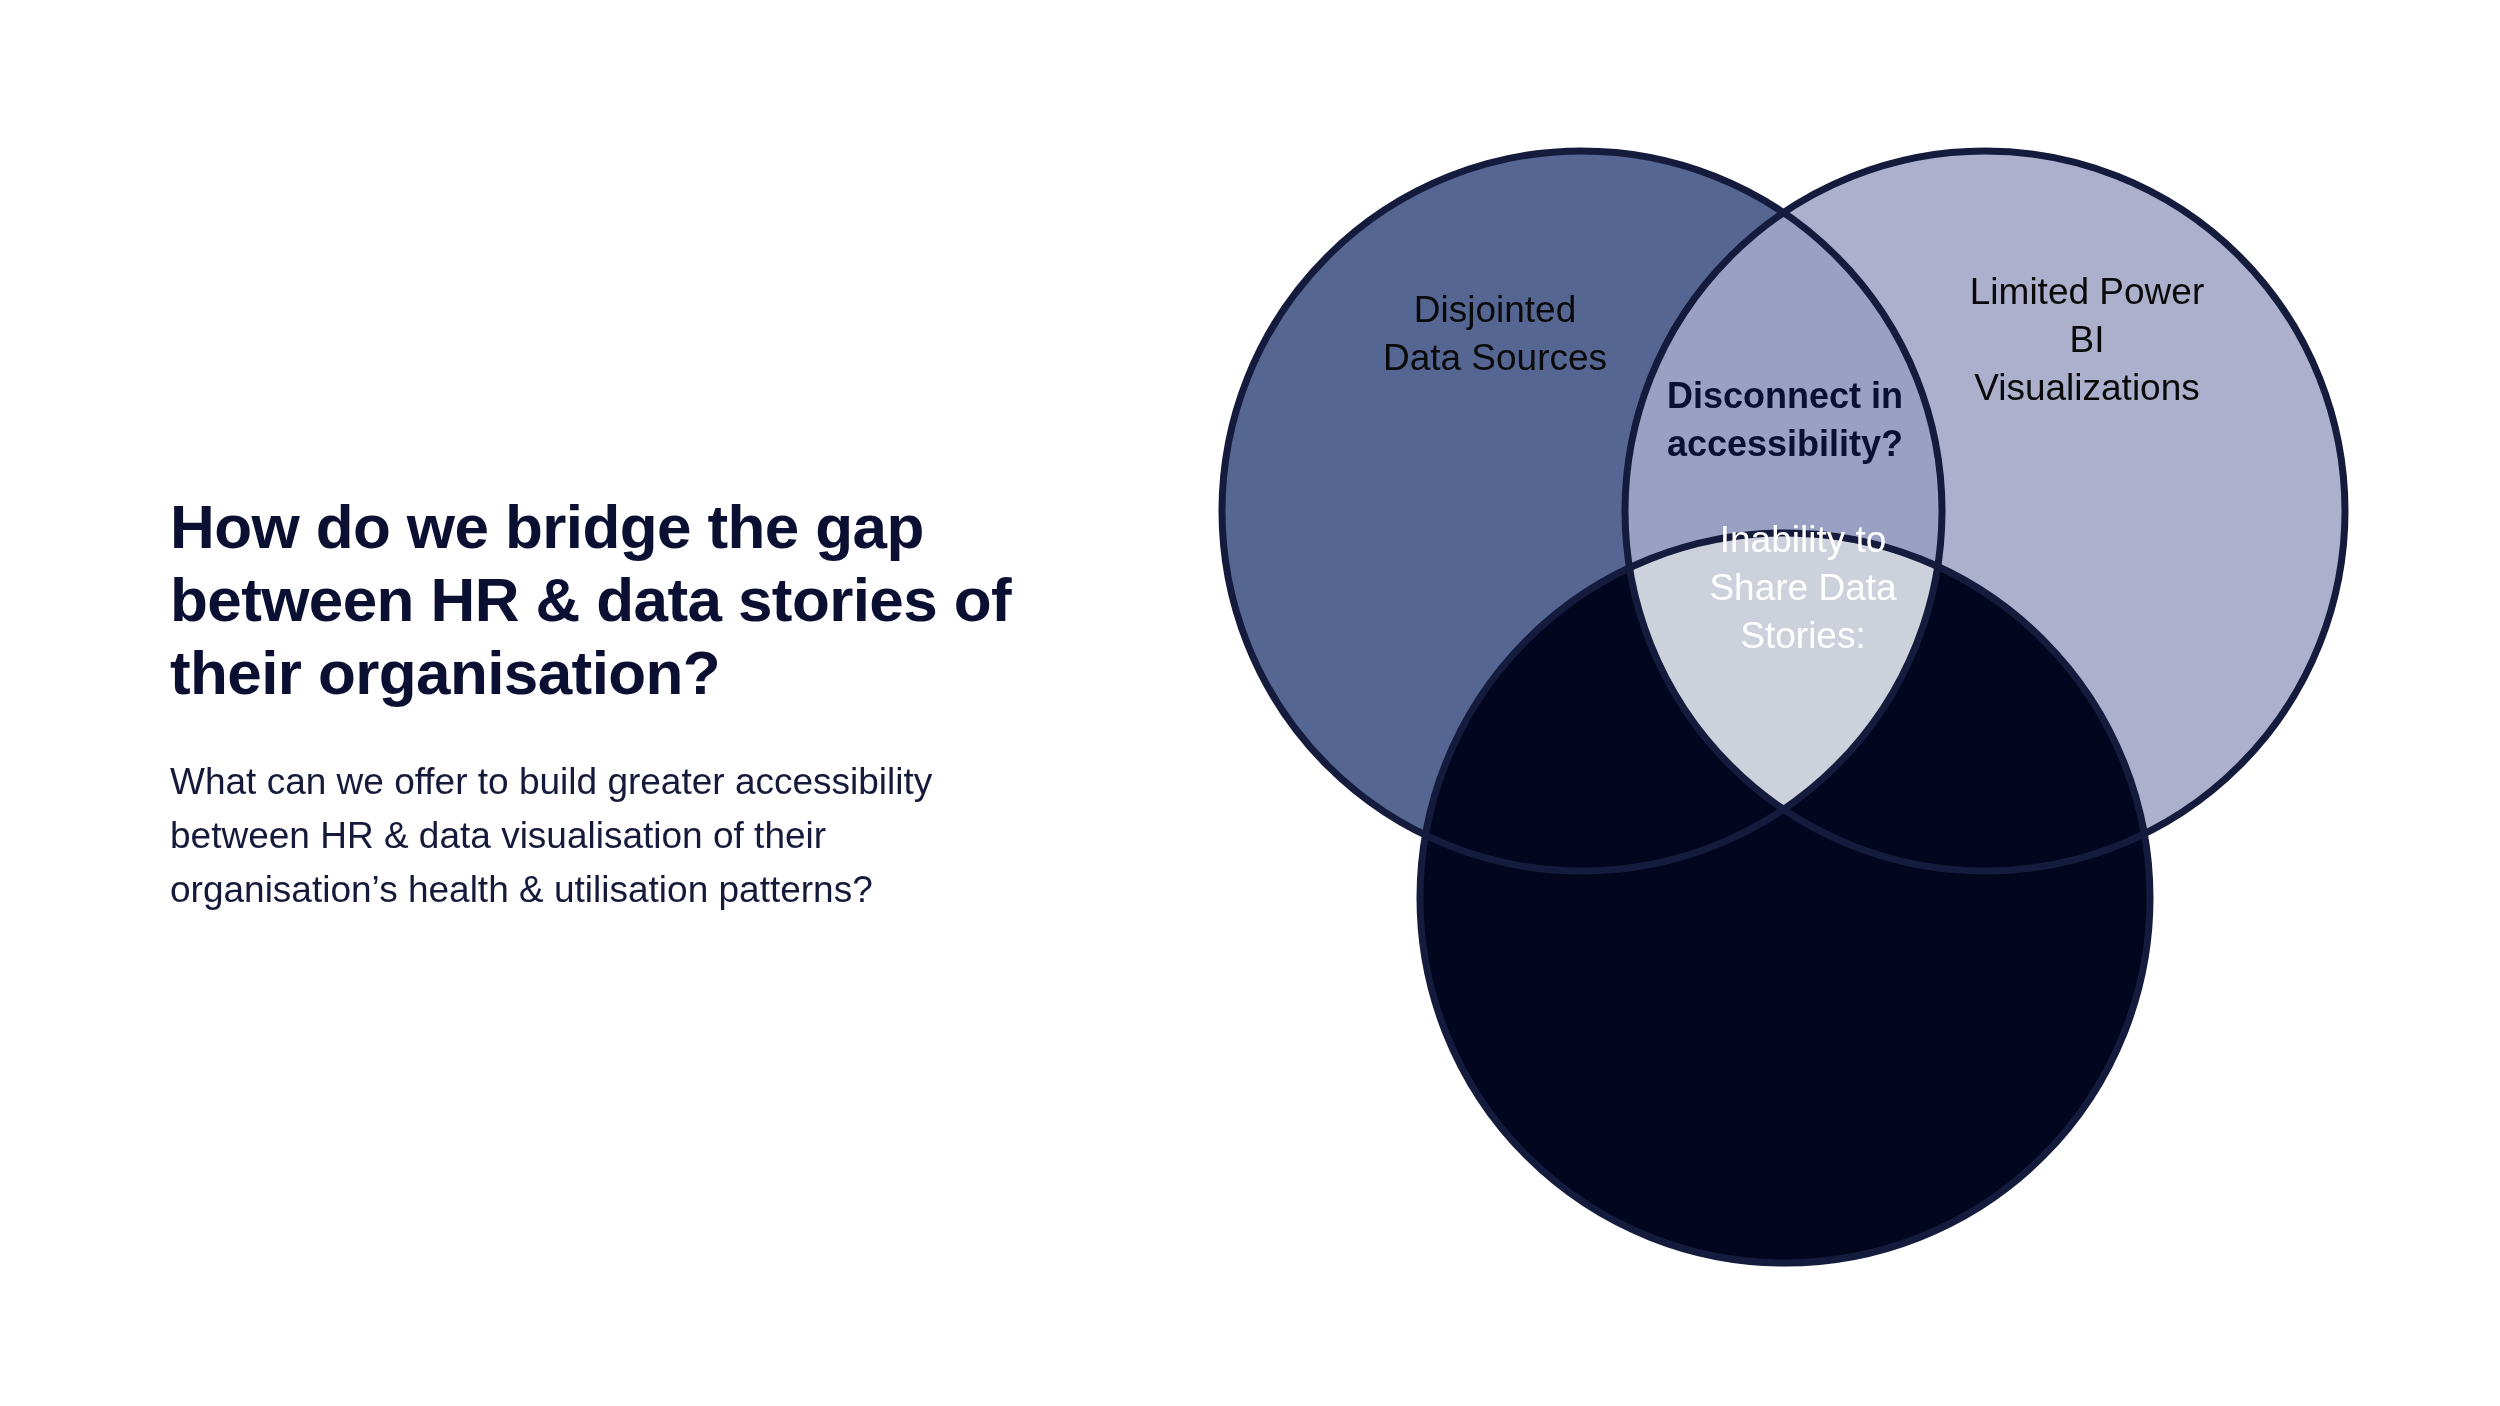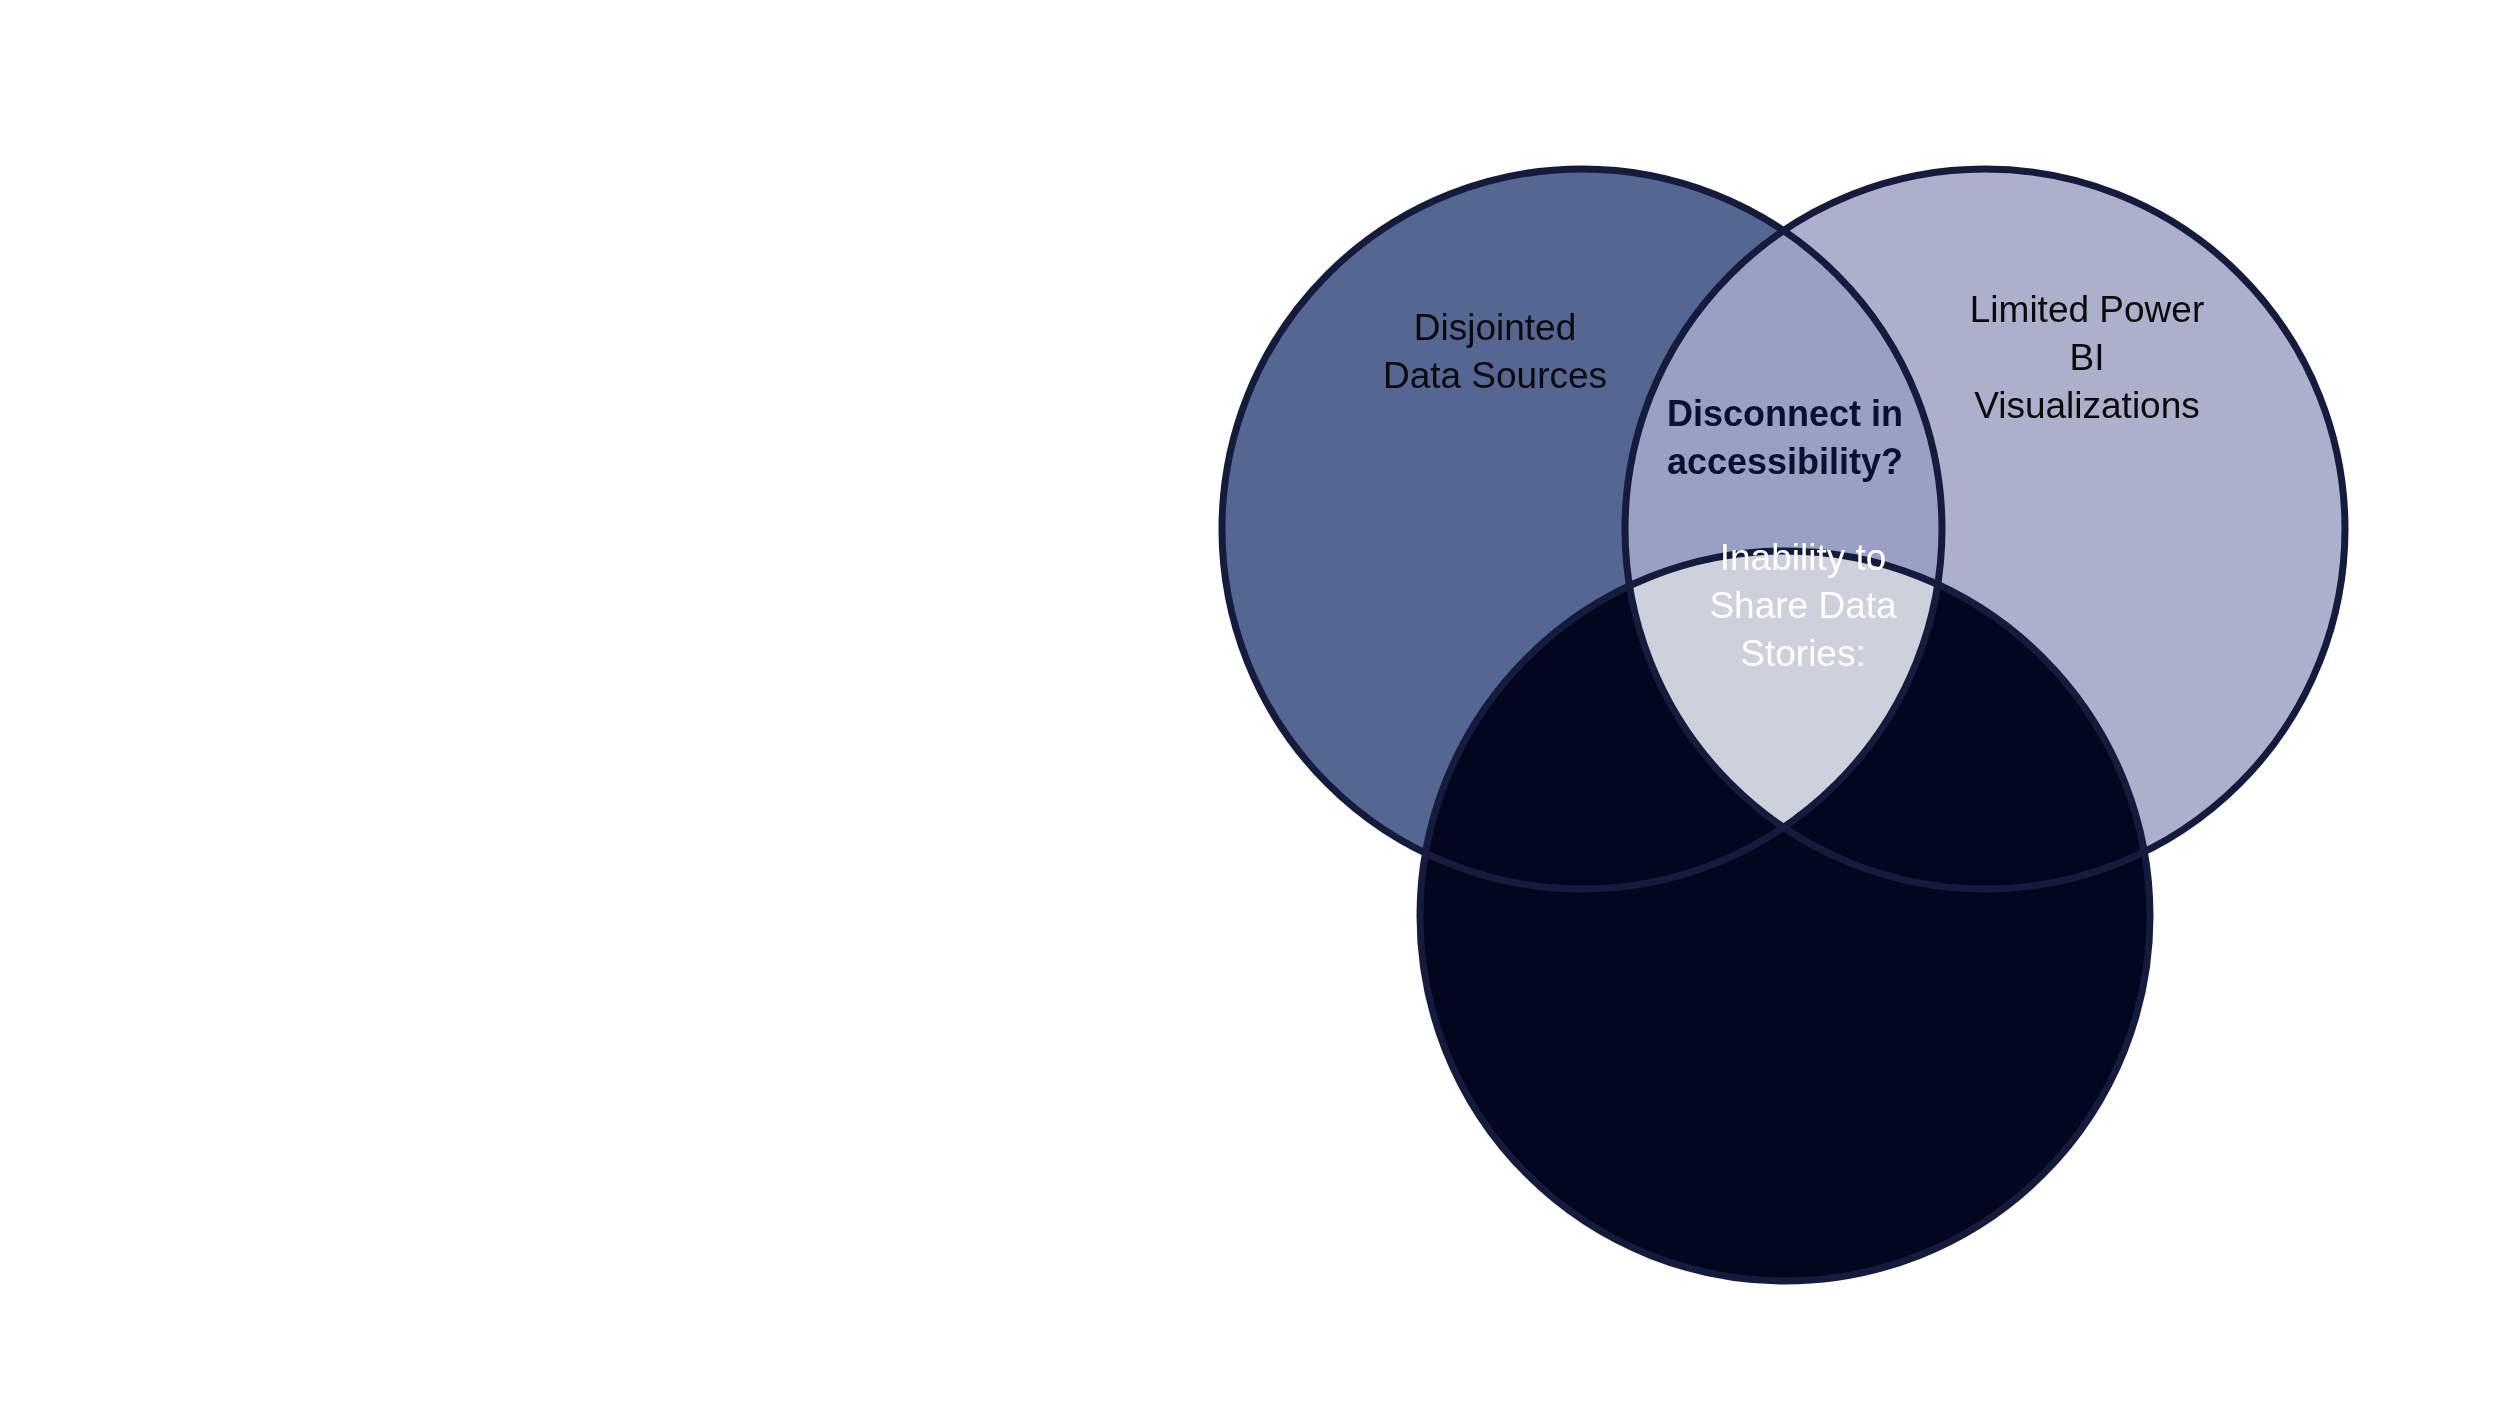--- a/index.html
+++ b/index.html
@@ -46,21 +46,21 @@
     line-height: 1.45;
     font-weight: 400;
     color: #15193A;
     max-width: 890px;
   }
 
   
   .venn-wrap {
     position: absolute;
     left: 1150px;
-    top: 104px;
+    top: 86px;
     width: 1290px;
     height: 1260px;
   }
   .venn-svg {
     display: block;
     width: 1290px;
     height: 1260px;
     overflow: visible;
   }
   .venn-label {
@@ -75,20 +75,24 @@
     font-size: 36px;
     font-weight: 700;
     fill: #0B1033;
   }
 </style>
 </head>
 <body>
 
 <div class="slide">
 
+  <div class="text-col">
+    <h1 class="headline">How do we bridge the gap between HR &amp; data stories of their organisation?</h1>
+    <p class="subcopy">What can we offer to build greater accessibility between HR &amp; data visualisation of their organisation’s health &amp; utilisation patterns?</p>
+  </div>
 
   <div class="venn-wrap">
     <svg class="venn-svg" viewBox="0 0 1290 1260" xmlns="http://www.w3.org/2000/svg">
       <defs>
 
         <clipPath id="clipLeft">
             <circle cx="432" cy="425" r="360"></circle>
           </clipPath>
 
         <clipPath id="clipRight">

